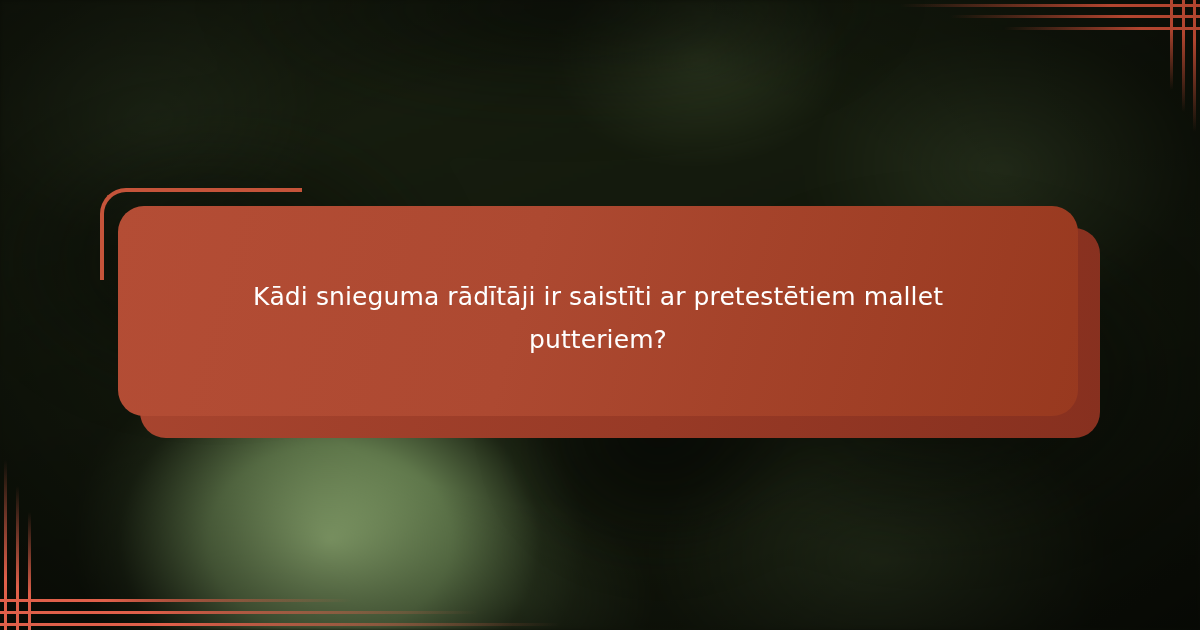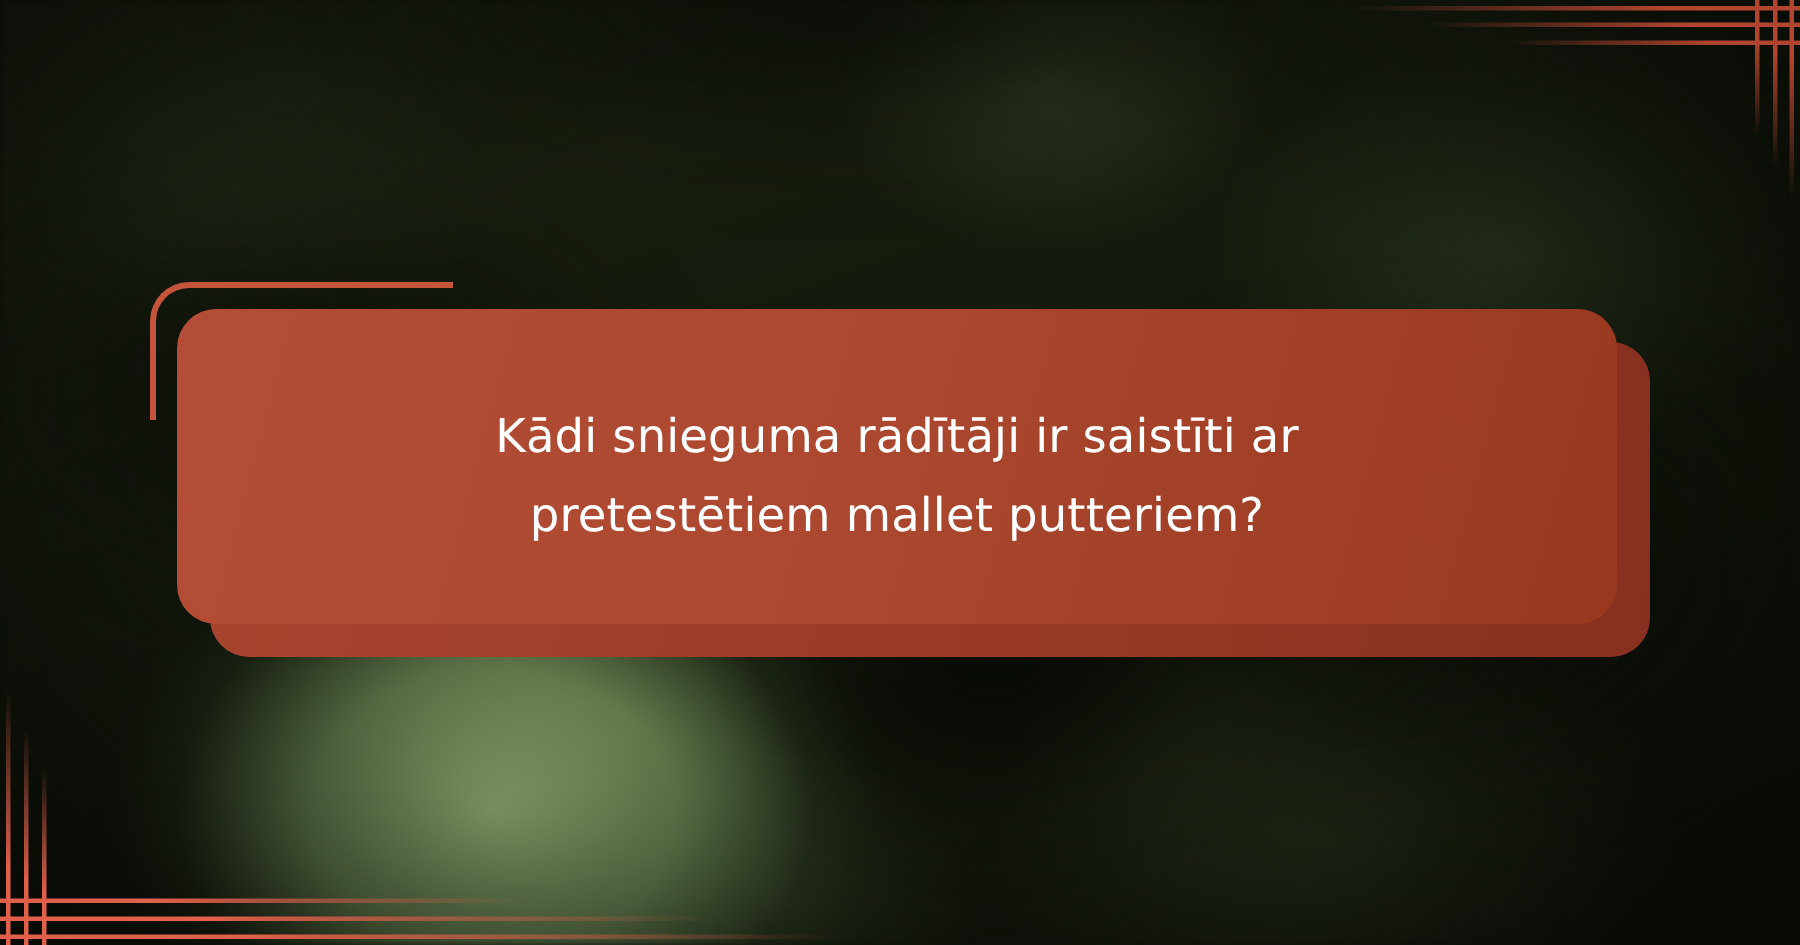--- a/index.html
+++ b/index.html
@@ -117,21 +117,21 @@
       linear-gradient(to right, rgba(0,0,0,0) 62%, rgba(17,22,12,0.0) 100%);
     pointer-events: none;
   }
 
   .card-text {
     position: relative;
     width: 700px;
     text-align: center;
     color: #ffffff;
     font-family: "DejaVu Sans", sans-serif;
-    font-size: 31px;
+    font-size: 25px;
     font-weight: 400;
     line-height: 1.72;
     letter-spacing: 0.1px;
     padding-top: 14px;
   }
 </style>
 </head>
 <body>
 
 <div id="stage">

